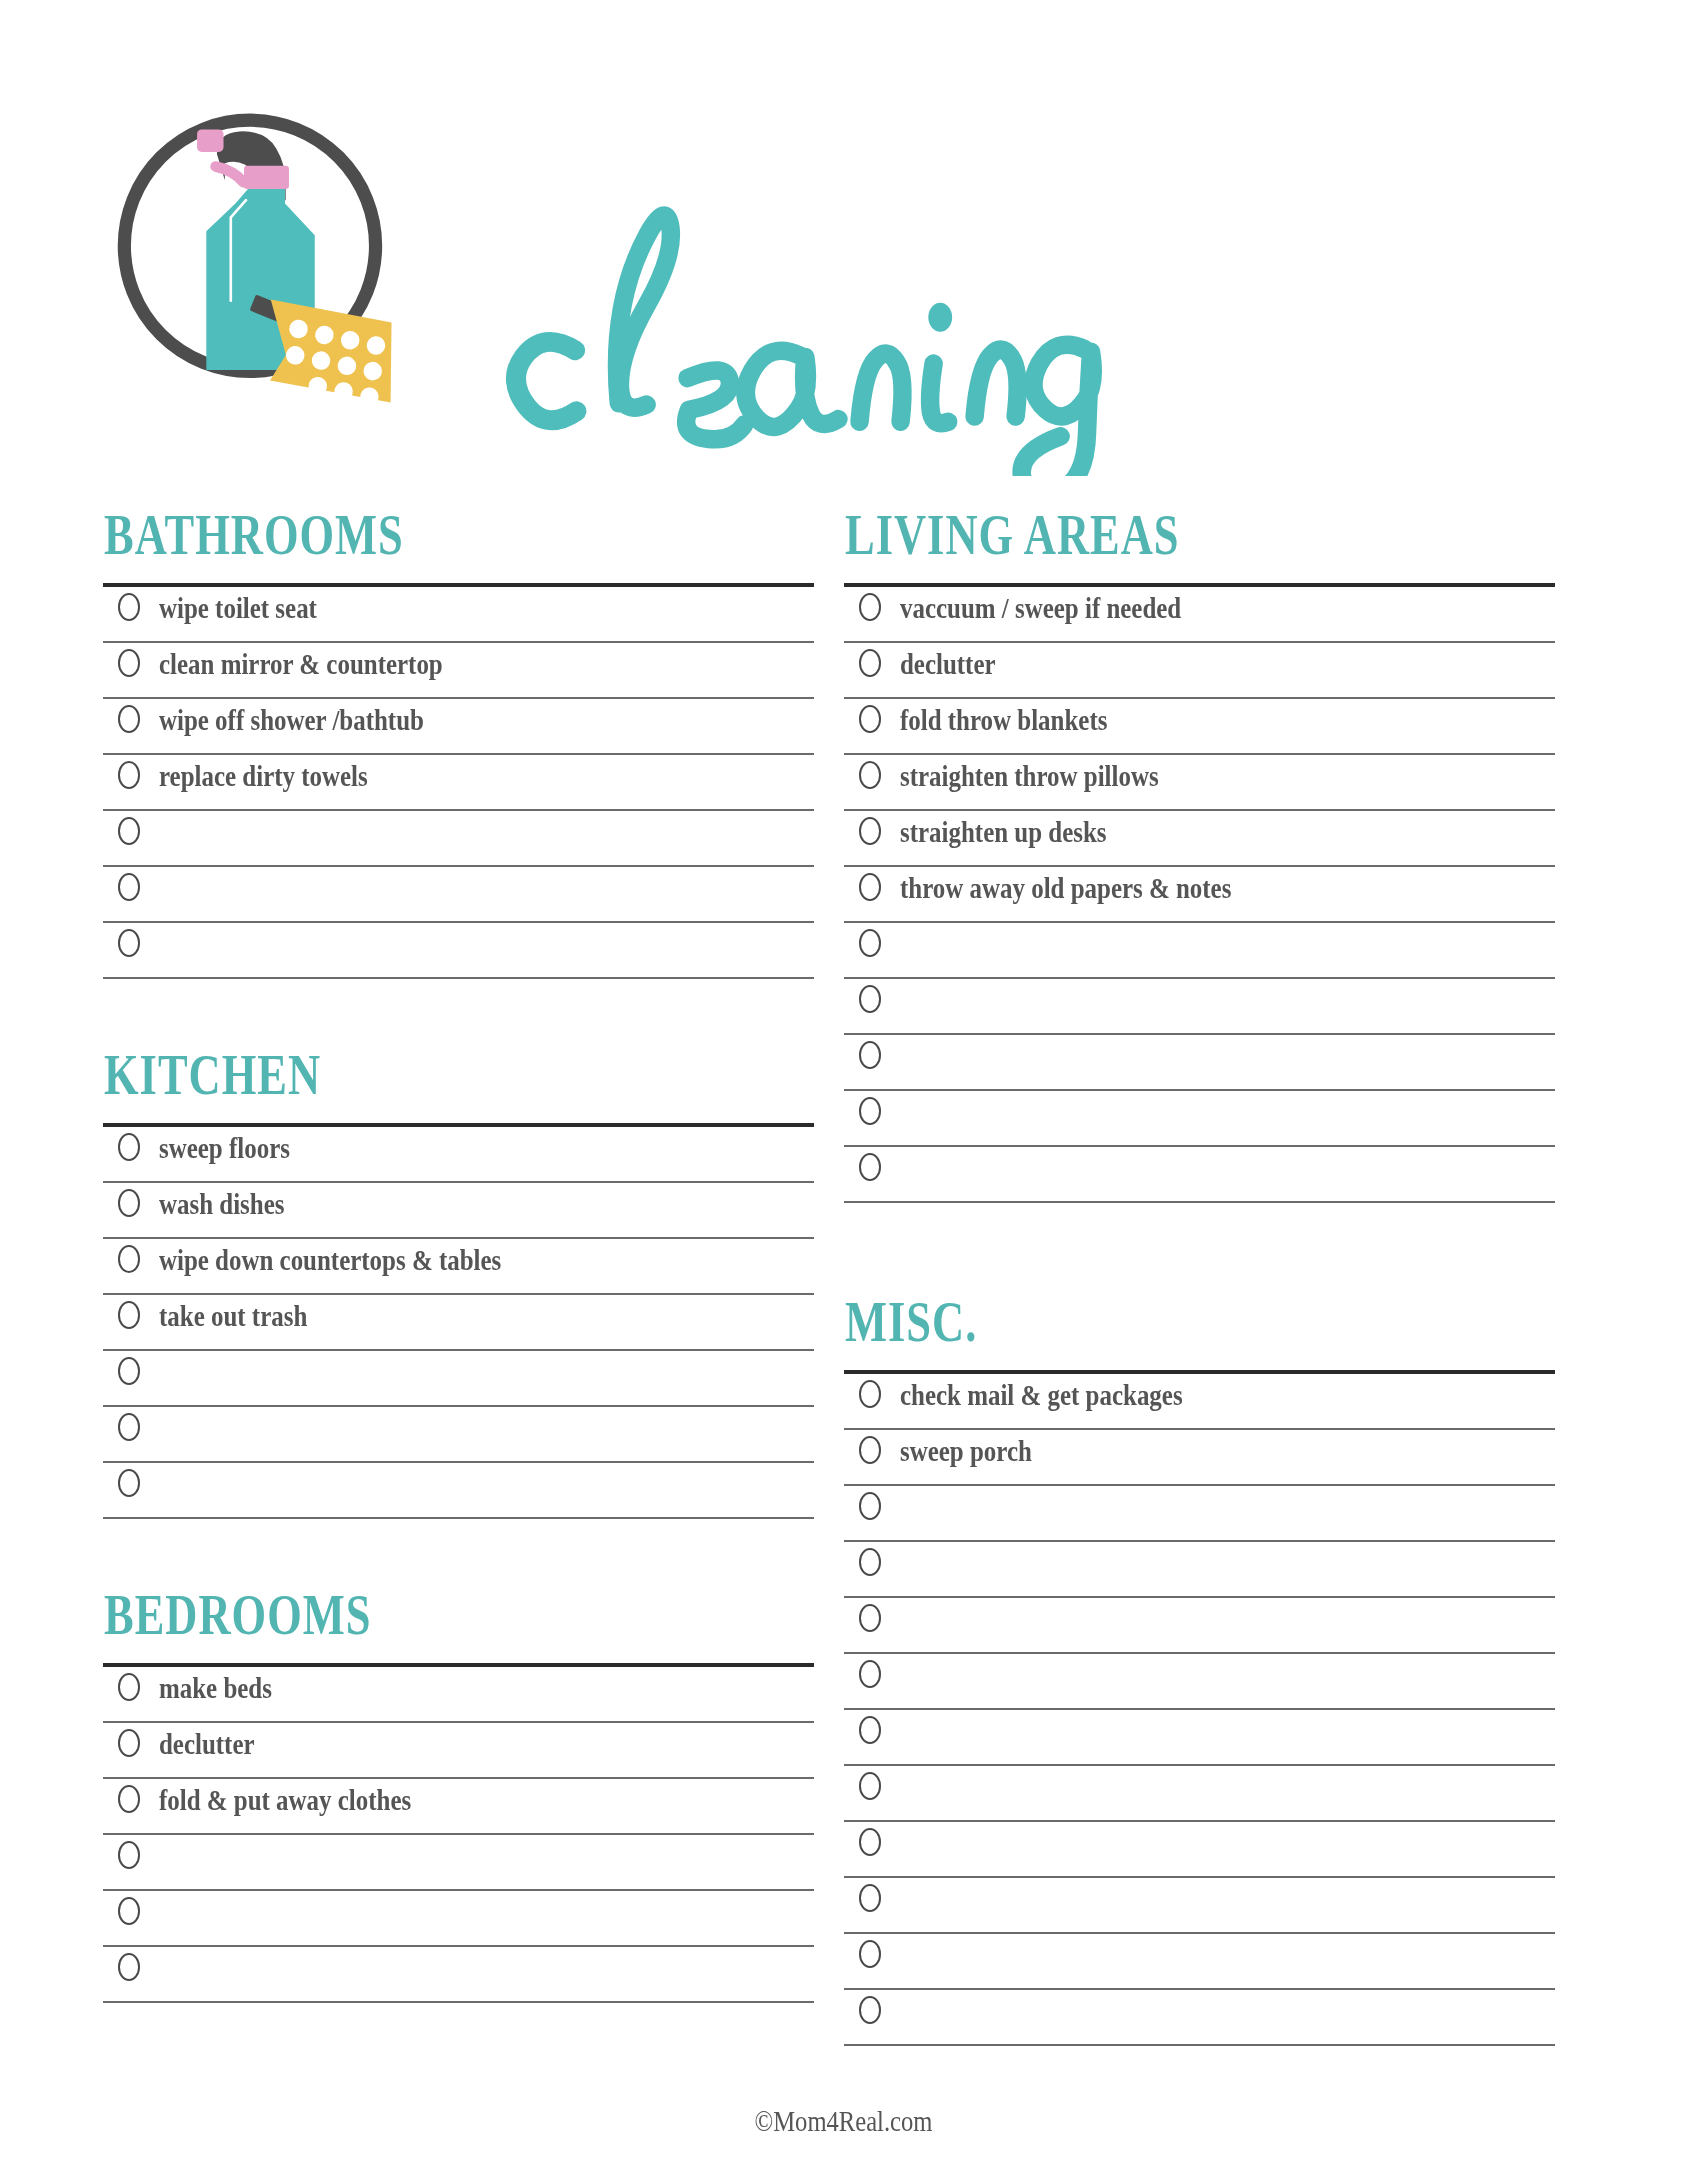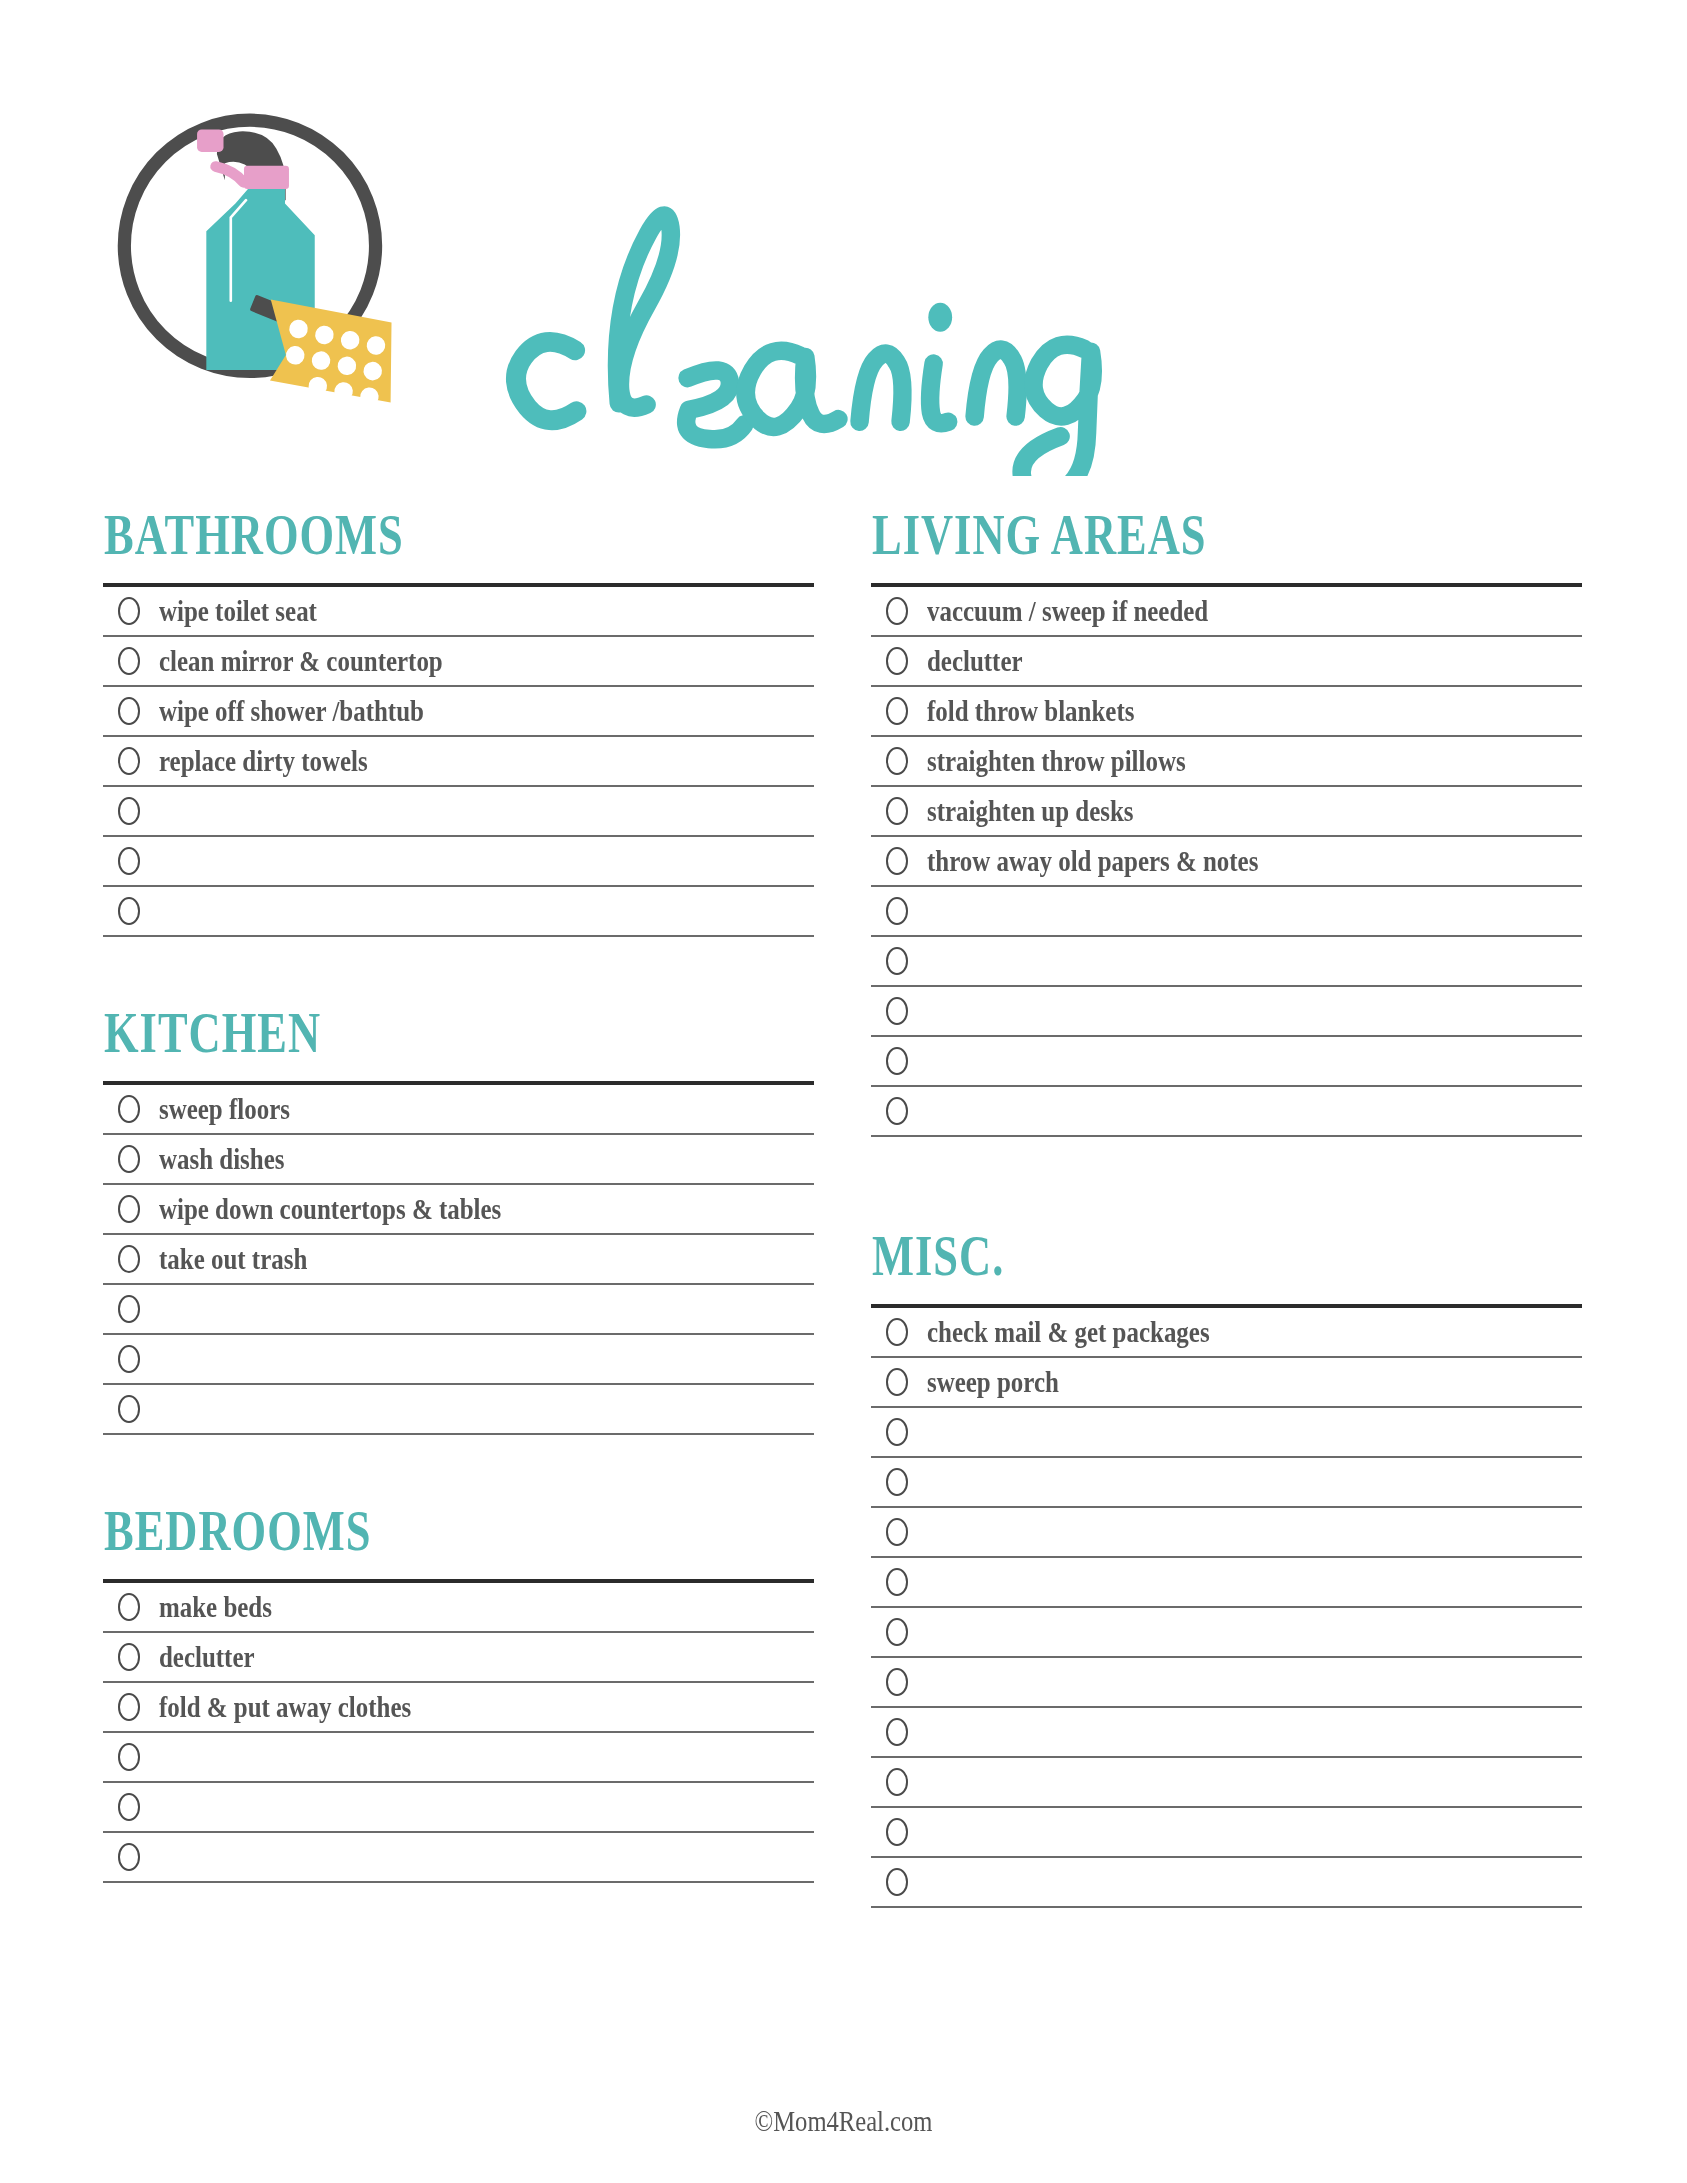--- a/index.html
+++ b/index.html
@@ -57,21 +57,21 @@
     width: 794px;
     height: 291px;
   }
 
   
   .col {
     position: absolute;
     top: 503px;
   }
   .col-left  { left: 103px;  width: 711px; }
-  .col-right { left: 871px; width: 711px; }
+  .col-right { left: 844px; width: 711px; }
 
   .section { position: relative; }
 
   .sec-head {
     font-family: "Liberation Serif", "DejaVu Serif", serif;
     font-weight: 700;
     font-size: 57px;
     line-height: 64px;
     letter-spacing: 1.3px;
     color: #52b5b2;
@@ -83,21 +83,21 @@
 
   .list {
     border-top: 4px solid #2b2b2b;
     margin-top: 16px;
   }
   .row {
     position: relative;
     height: 48px;
     border-bottom: 2.6px solid #6b6b6b;
     display: flex;
-    align-items: center;
+    margin-top: 6px;
   }
   .ck {
     flex: 0 0 auto;
     width: 22.5px;
     height: 28px;
     margin-left: 14.6px;
     border: 2.6px solid #4a4a4a;
     border-radius: 50%;
     box-sizing: border-box;
   }

